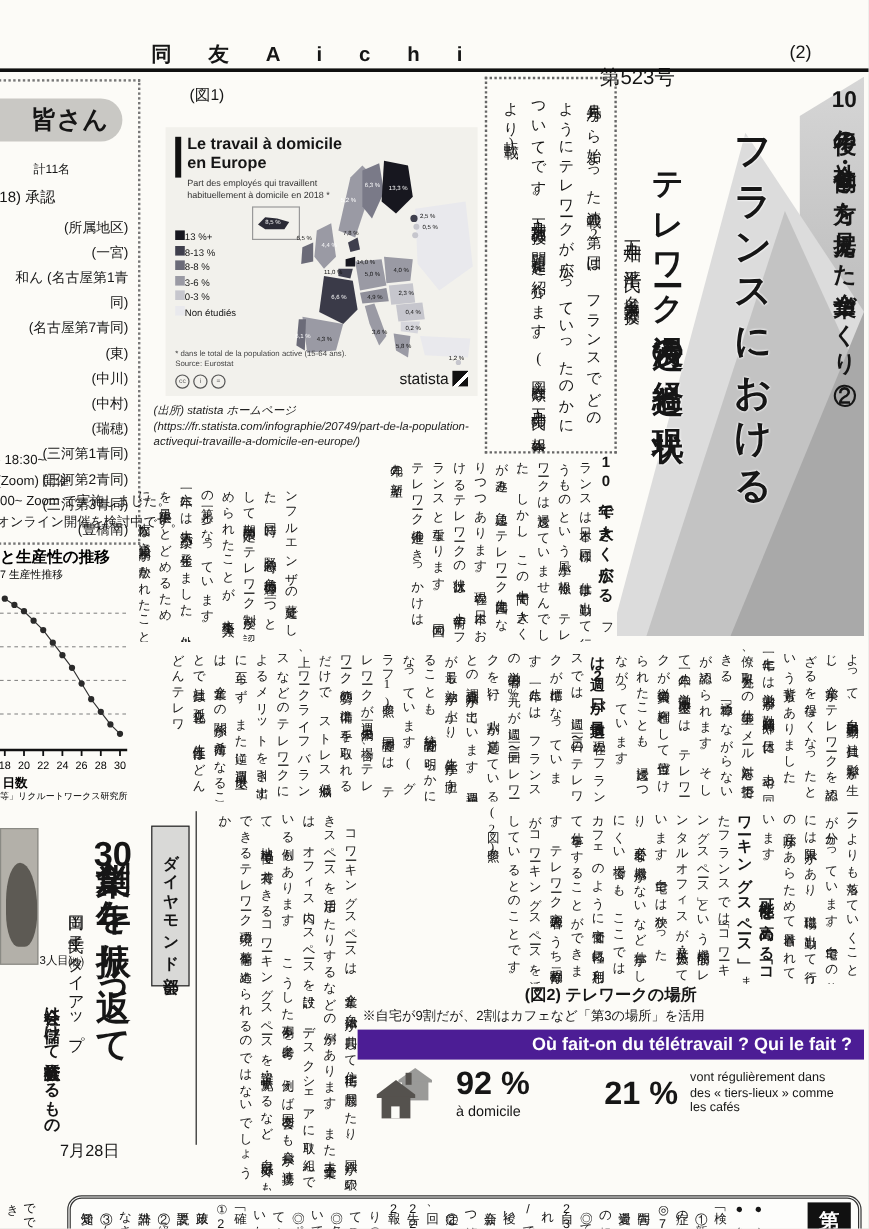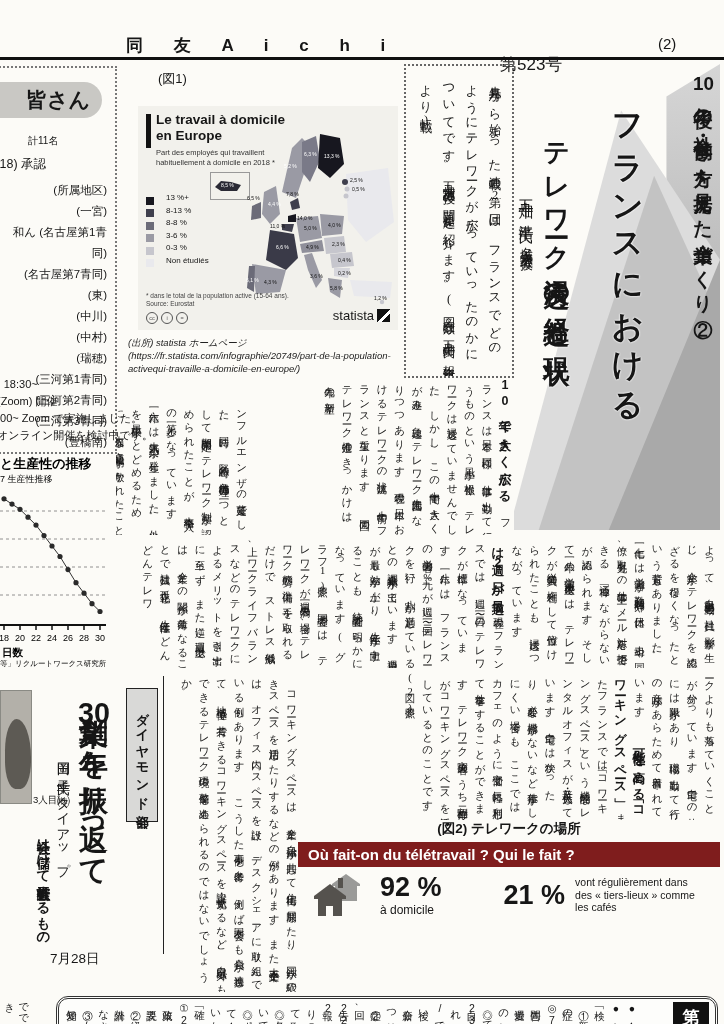--- a/index.html
+++ b/index.html
@@ -27,21 +27,21 @@
   .prodchart{position:absolute;left:0;top:453px;width:114px;height:214px;}
 
   
   .fig1cap1{position:absolute;left:158px;top:70px;font-size:13px;}
   .fig1cap2{position:absolute;left:120px;top:87px;font-size:12.5px;font-weight:bold;}
   .mapcard{position:absolute;left:138px;top:106px;width:260px;height:224px;background:#f2f1ec;}
   .mc-bar{position:absolute;left:8px;top:8px;width:5px;height:34px;background:#111;}
   .mc-title{position:absolute;left:18px;top:6px;font-size:13.5px;font-weight:bold;line-height:16px;}
   .mc-sub{position:absolute;left:18px;top:42px;font-size:7.5px;line-height:9.5px;color:#333;}
   .mc-legend{position:absolute;left:8px;top:86px;font-size:8px;line-height:12.5px;}
-  .mc-legend .row{display:flex;align-items:flex-end;gap:12px;}
+  .mc-legend .row{display:flex;align-items:flex-start;gap:0;}
   .mc-legend .sw{display:inline-block;width:8px;height:8px;}
   .mc-inset{position:absolute;left:72px;top:66px;width:38px;height:26px;border:1px solid #999;}
   .mc-inset svg{display:block;}
   .mapsvg{position:absolute;right:0;top:24px;}
   .mc-foot{position:absolute;left:8px;top:186px;font-size:6.5px;line-height:8px;color:#444;}
   .mc-cc{position:absolute;left:8px;top:206px;display:flex;gap:3px;}
   .mc-cc span{display:inline-flex;width:10px;height:10px;border:1px solid #555;border-radius:50%;
               align-items:center;justify-content:center;font-size:5.5px;color:#555;}
   .mc-brand{position:absolute;right:8px;top:202px;font-size:13px;font-weight:normal;display:flex;align-items:center;gap:3px;}
   .st-sq{display:inline-block;width:13px;height:13px;background:linear-gradient(135deg,#111 52%,#fff 52%,#fff 68%,#111 68%);}
@@ -87,21 +87,21 @@
              line-height:22px;font-family:"Liberation Serif",serif;overflow:hidden;}
   .dmd-date{position:absolute;left:50px;top:950px;font-size:13.5px;}
   .photo{position:absolute;left:0;top:690px;width:30px;height:112px;background:#b3b0a9;border:1px solid #8a8a84;overflow:hidden;}
   .photo .blob{position:absolute;left:4px;top:28px;width:26px;height:70px;background:#5d5a54;border-radius:45% 55% 40% 40%;}
   .photo-cap{position:absolute;left:33px;top:794px;font-size:9.5px;}
 
   
   .fig2{position:absolute;left:298px;top:820px;width:422px;height:172px;}
   .fig2-cap{text-align:center;font-size:13.5px;font-weight:bold;}
   .fig2-note{font-size:11px;padding-left:4px;margin-top:1px;}
-  .fig2-banner{margin-top:4px;background:#7f1d1d;color:#fff;font-weight:bold;font-size:15px;padding:4px 10px;}
+  .fig2-banner{margin-top:4px;background:#4c1d95;color:#fff;font-weight:bold;font-size:15px;padding:4px 10px;text-align:right;}
   .fig2-stats{display:flex;align-items:center;padding:5px 2px 2px 14px;gap:10px;}
   .bignum{font-size:27px;font-weight:bold;line-height:1;}
   .stat1-label{font-size:12px;margin-top:2px;}
   .stat2-label{font-size:10.5px;line-height:12.5px;width:128px;}
   .fig2-src{font-size:9px;line-height:12px;margin-top:2px;}
 
   
   .edgefrag{position:absolute;left:2px;top:996px;height:30px;font-size:10px;overflow:hidden;}
   .bstrip{position:absolute;left:56px;top:996px;width:662px;height:44px;border:3px double #333;border-radius:12px;
           background:#fdfdfb;box-sizing:border-box;display:flex;align-items:flex-start;gap:3px;padding:3px 6px;overflow:hidden;}
@@ -342,20 +342,21 @@
   <div class="dmd-speaker v"><span>岡田　幸子氏　</span><span>㈱タイアップ</span></div>
   <div class="dmd-quote v">会社は儲けて社会貢献するもの</div>
   <div class="dmd-date">7月28日</div>
   <div class="photo">
       <div class="blob"></div>
     </div>
   <div class="photo-cap">3人目)</div>
 
   <div class="fig2">
     <div class="fig2-cap">(図2) テレワークの場所</div>
+    <div class="fig2-note">※自宅が9割だが、2割はカフェなど「第3の場所」を活用</div>
     <div class="fig2-banner">Où fait-on du télétravail ? Qui le fait ?</div>
     <div class="fig2-stats">
       <svg width="58" height="46" viewBox="0 0 58 46">
         <polygon points="20,12 34,2 48,12 48,14 20,14" fill="#9a9a98"></polygon>
         <rect x="23" y="13" width="22" height="16" fill="#9a9a98"></rect>
         <polygon points="2,24 18,12 34,24 34,27 2,27" fill="#55524e"></polygon>
         <rect x="26" y="6" width="5" height="10" fill="#55524e"></rect>
         <rect x="6" y="26" width="24" height="18" fill="#55524e"></rect>
         <rect x="14" y="34" width="7" height="10" fill="#fcfbf7"></rect>
       </svg>

